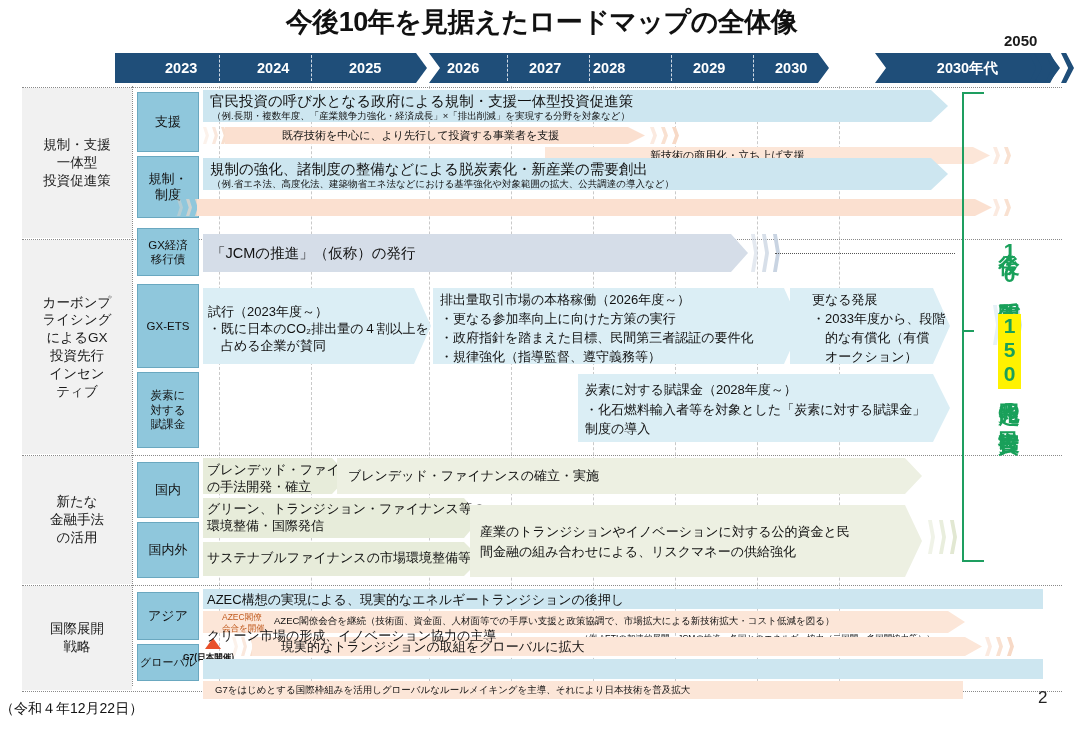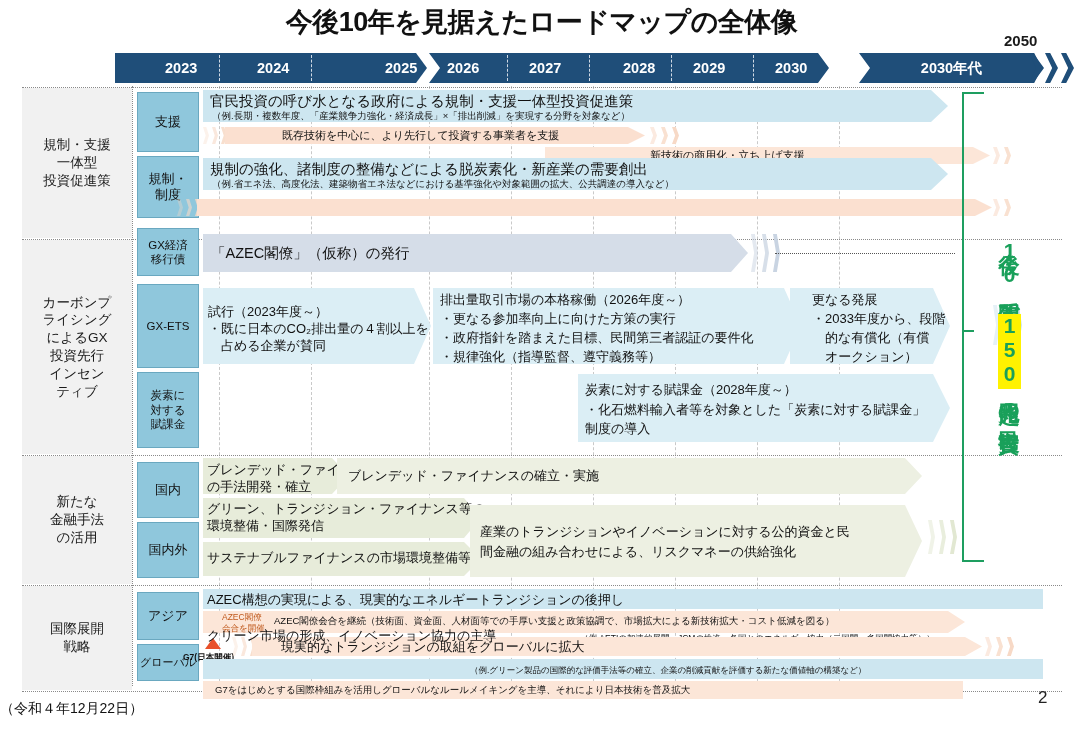--- a/index.html
+++ b/index.html
@@ -137,36 +137,36 @@
 <div class="page">
 
   <div class="title">今後10年を見据えたロードマップの全体像</div>
 
   <div class="lbl2050">2050</div>
 
   <div class="tl">
     <div class="tl-seg arrow" style="left:0;width:312px;">
       <span style="position:absolute;left:50px;">2023</span>
       <span style="position:absolute;left:142px;">2024</span>
-      <span style="position:absolute;left:234px;margin-left:36px;">2025</span>
+      <span style="position:absolute;left:234px;">2025</span>
       <span class="tl-div" style="left:104px;"></span>
       <span class="tl-div" style="left:196px;"></span>
     </div>
     <div class="tl-seg notch" style="left:314px;width:400px;">
       <span style="position:absolute;left:18px;">2026</span>
       <span style="position:absolute;left:100px;">2027</span>
-      <span style="position:absolute;left:194px;">2028</span>
+      <span style="position:absolute;left:164px;">2028</span>
       <span style="position:absolute;left:264px;">2029</span>
       <span style="position:absolute;left:346px;">2030</span>
       <span class="tl-div" style="left:78px;"></span>
       <span class="tl-div" style="left:160px;"></span>
       <span class="tl-div" style="left:242px;"></span>
       <span class="tl-div" style="left:324px;"></span>
     </div>
-    <div class="tl-seg notch" style="left:744px;width:185px;">
+    <div class="tl-seg notch" style="left:760px;width:185px;">
       <span>2030年代</span>
     </div>
     <div class="tl-tip" style="left:914px;"></div>
     <div class="tl-tip" style="left:930px;"></div>
     <div class="tl-tip" style="left:946px;"></div>
   </div>
 
   <div class="vgrid" style="left:219px;"></div>
   <div class="vgrid" style="left:311px;"></div>
   <div class="vgrid" style="left:429px;"></div>
@@ -245,21 +245,21 @@
       <i></i>
       <i></i>
     </div>
   <div class="bar b-peach ar-r" style="left:197px;top:199px;width:795px;height:17px;"></div>
   <div class="chev cv-peach" style="left:993px;top:199px;height:17px;">
       <i></i>
       <i></i>
     </div>
 
   <div class="bar b-gray ar-r" style="left:203px;top:234px;width:545px;height:38px;"></div>
-  <div class="txt t-lg" style="left:211px;top:244px;">「AZEC閣僚」（仮称）の発行</div>
+  <div class="txt t-lg" style="left:211px;top:244px;">「JCMの推進」（仮称）の発行</div>
   <div class="chev cv-gray" style="left:751px;top:234px;height:38px;">
       <i></i>
       <i></i>
       <i></i>
     </div>
   <div class="dotline" style="left:775px;top:253px;width:180px;"></div>
 
   <div class="bar b-bluepale ar-r" style="left:203px;top:288px;width:228px;height:76px;"></div>
   <div class="txt t-md" style="left:208px;top:303px;white-space:pre-line;">試行（2023年度～）
 ・既に日本のCO₂排出量の４割以上を
@@ -332,21 +332,20 @@
   <div class="bar b-peach2 ar-r" style="left:252px;top:637px;width:730px;height:19px;"></div>
   <div class="txt t-md" style="left:281px;top:638px;">現実的なトランジションの取組をグローバルに拡大</div>
   <div class="chev cv-peach" style="left:985px;top:637px;height:19px;">
       <i></i>
       <i></i>
       <i></i>
     </div>
 
   <div class="bar b-blue" style="left:203px;top:659px;width:840px;height:20px;"></div>
   <div class="txt t-md" style="left:207px;top:627px;">クリーン市場の形成、イノベーション協力の主導</div>
-  <div class="txt t-xxs" style="left:470px;top:665px;">（例.グリーン製品の国際的な評価手法等の確立、企業の削減貢献を評価する新たな価値軸の構築など）</div>
 
   <div class="bar b-peach2" style="left:203px;top:681px;width:760px;height:18px;"></div>
   <div class="txt t-xs" style="left:215px;top:684px;">G7をはじめとする国際枠組みを活用しグローバルなルールメイキングを主導、それにより日本技術を普及拡大</div>
 
   <div class="brk"></div>
   <div class="brk-tick"></div>
   <div class="vtext"><span>今後10年間で</span><span class="hl">150兆円超</span><span>の官民投資</span></div>
 
   <div class="foot">料（令和４年12月22日）</div>
   <div class="pno">2</div>

